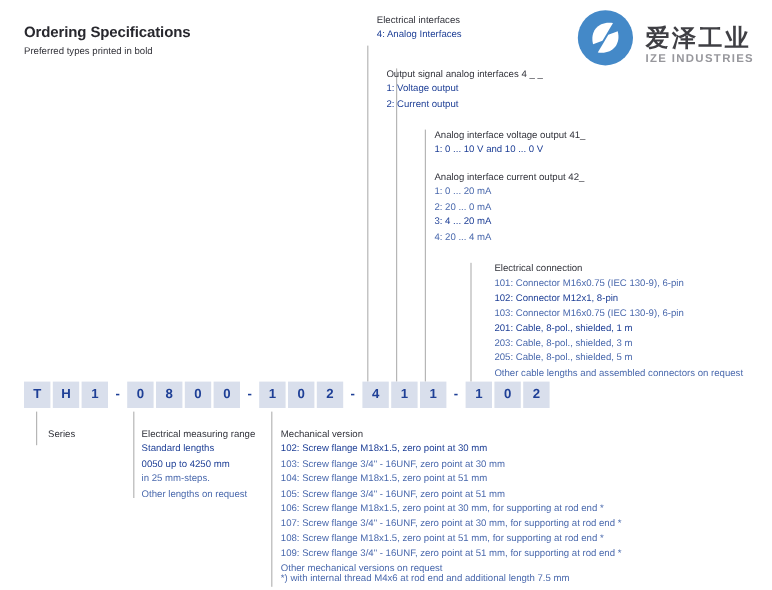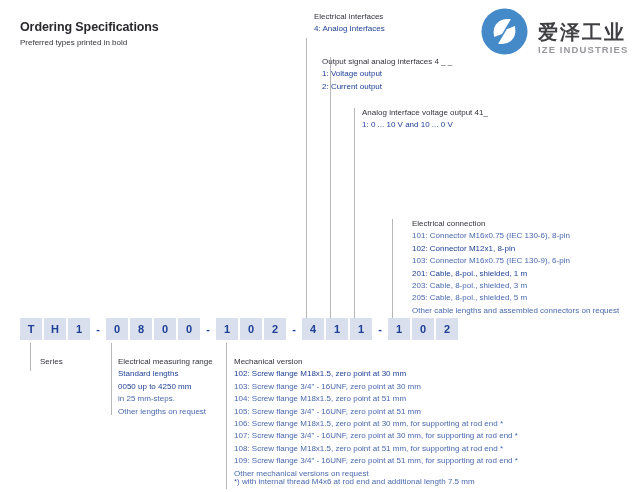--- a/index.html
+++ b/index.html
@@ -93,24 +93,33 @@
         <div class="line bold">1: Voltage output</div>
         <div class="line bold">2: Current output</div>
       </div>
   </div>
   <div class="ann" id="b3">
     <div class="hdr">Analog interface voltage output 41_</div>
     <div>
         <div class="line bold">1: 0 ... 10 V and 10 ... 0 V</div>
       </div>
   </div>
+  <div class="ann" id="b4">
+    <div class="hdr">Analog interface current output 42_</div>
+    <div>
+        <div class="line">1: 0 ... 20 mA</div>
+        <div class="line">2: 20 ... 0 mA</div>
+        <div class="line bold">3: 4 ... 20 mA</div>
+        <div class="line">4: 20 ... 4 mA</div>
+      </div>
+  </div>
   <div class="ann" id="b5">
     <div class="hdr">Electrical connection</div>
     <div>
-        <div class="line">101: Connector M16x0.75 (IEC 130-6), 8-pin</div>
+        <div class="line">101: Connector M16x0.75 (IEC 130-9), 6-pin</div>
         <div class="line bold">102: Connector M12x1, 8-pin</div>
         <div class="line">103: Connector M16x0.75 (IEC 130-9), 6-pin</div>
         <div class="line bold">201: Cable, 8-pol., shielded, 1 m</div>
         <div class="line">203: Cable, 8-pol., shielded, 3 m</div>
         <div class="line">205: Cable, 8-pol., shielded, 5 m</div>
         <div class="line">Other cable lengths and assembled connectors on request</div>
       </div>
   </div>
 
   <div class="part-row">

